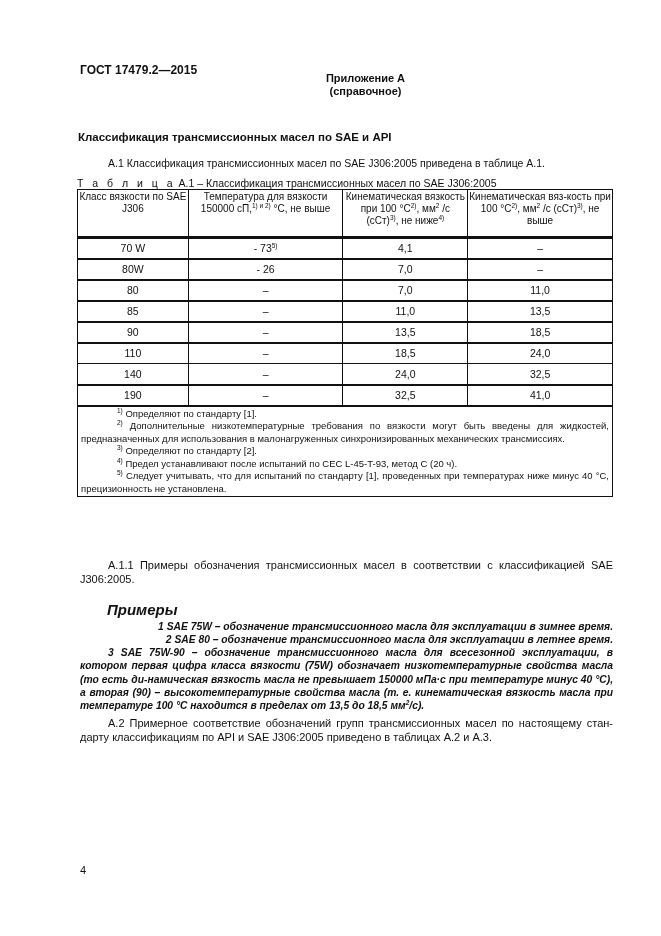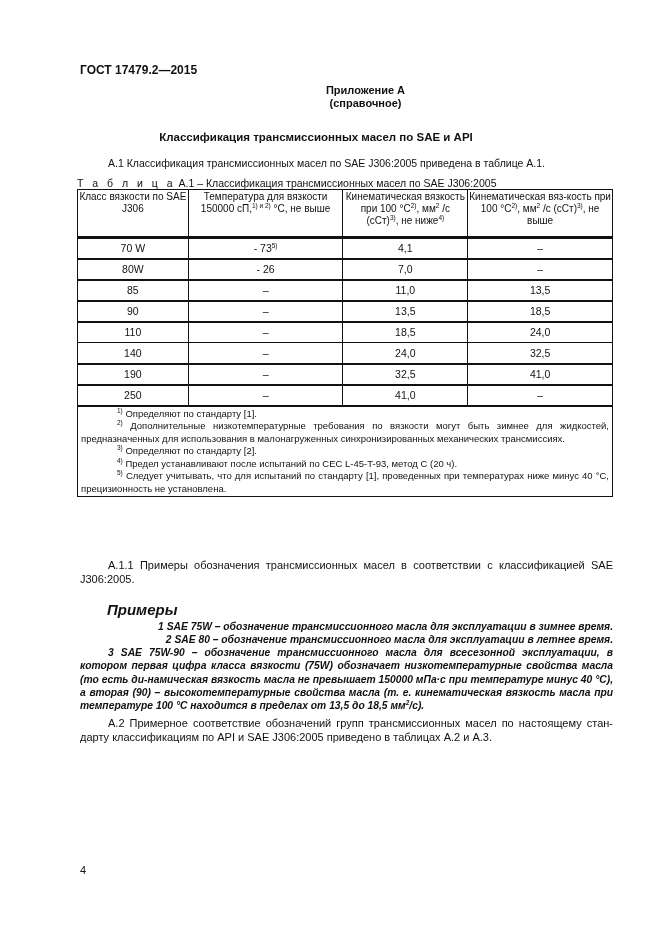--- a/index.html
+++ b/index.html
@@ -1,21 +1,21 @@
 <!DOCTYPE html>
 <html><head>
 <meta charset="utf-8">
 <style>
   html, body { margin:0; padding:0; background:#fff; }
   body { width:661px; height:936px; position:relative; font-family:"Liberation Sans", sans-serif; color:#111; overflow:hidden; }
   .abs { position:absolute; }
   .doc-code { left:80px; top:63px; font-size:12px; font-weight:bold; }
-  .annex { left:0; width:661px; text-align:center; top:84px; font-size:11px; font-weight:bold; line-height:13px; padding-left:70px; box-sizing:border-box; }
+  .annex { left:0; width:661px; text-align:center; top:72px; font-size:11px; font-weight:bold; line-height:13px; padding-left:70px; box-sizing:border-box; }
   .annex div { text-align:center; }
-  .section-title { left:0; width:554px; top:131px; font-size:11.5px; font-weight:bold; text-align:center; padding-left:78px; box-sizing:border-box; }
+  .section-title { left:0; width:554px; top:131px; font-size:11.5px; font-weight:bold; text-align:left; padding-left:78px; box-sizing:border-box; }
   .para { left:80px; width:533px; font-size:11px; line-height:13.5px; }
   .p-a1 { top:157px; text-indent:28px; font-size:10.5px; }
   .caption { left:77px; top:177px; font-size:10.5px; white-space:nowrap; }
   .caption .sp { letter-spacing:3px; }
   table.t { position:absolute; left:77px; top:189px; width:536px; border-collapse:collapse; font-size:10.5px; }
   table.t td, table.t th { border:1px solid #111; text-align:center; padding:0; font-weight:normal; }
   table.t th { vertical-align:top; height:45px; line-height:12px; padding-top:1px; font-size:10px; }
   table.t thead tr { border-bottom:3px solid #111; }
   table.t tbody tr.r { height:21px; }
   table.t tbody tr.thick { border-bottom:2.5px solid #111; }
@@ -73,20 +73,26 @@
       <td>4,1</td>
       <td>–</td>
     </tr>
     <tr class="r thick">
       <td>80W</td>
       <td>- 26</td>
       <td>7,0</td>
       <td>–</td>
     </tr>
     <tr class="r thick">
+      <td>80</td>
+      <td>–</td>
+      <td>7,0</td>
+      <td>11,0</td>
+    </tr>
+    <tr class="r thick">
       <td>85</td>
       <td>–</td>
       <td>11,0</td>
       <td>13,5</td>
     </tr>
     <tr class="r thick">
       <td>90</td>
       <td>–</td>
       <td>13,5</td>
       <td>18,5</td>
@@ -102,30 +108,24 @@
       <td>–</td>
       <td>24,0</td>
       <td>32,5</td>
     </tr>
     <tr class="r thick">
       <td>190</td>
       <td>–</td>
       <td>32,5</td>
       <td>41,0</td>
     </tr>
-    <tr class="r thick">
-      <td>250</td>
-      <td>–</td>
-      <td>41,0</td>
-      <td>–</td>
-    </tr>
     <tr>
       <td colspan="4" class="fn">
         <span class="fn-line fn-ind"><sup>1)</sup><span> Определяют по стандарту [1].</span></span>
-        <span class="fn-line fn-ind fn-just"><sup>2)</sup><span> Дополнительные низкотемпературные требования по вязкости могут быть зимнее для жидкостей, предназначенных для использования в малонагруженных синхронизированных механических трансмиссиях.</span></span>
+        <span class="fn-line fn-ind fn-just"><sup>2)</sup><span> Дополнительные низкотемпературные требования по вязкости могут быть введены для жидкостей, предназначенных для использования в малонагруженных синхронизированных механических трансмиссиях.</span></span>
         <span class="fn-line fn-ind"><sup>3)</sup><span> Определяют по стандарту [2].</span></span>
         <span class="fn-line fn-ind"><sup>4)</sup><span> Предел устанавливают после испытаний по СЕС L-45-T-93, метод С (20 ч).</span></span>
         <span class="fn-line fn-ind fn-just"><sup>5)</sup><span> Следует учитывать, что для испытаний по стандарту [1], проведенных при температурах ниже минус 40 °С, прецизионность не установлена.</span></span>
       </td>
     </tr>
   </tbody>
 </table>
 
 <div class="abs para p-a11">А.1.1 Примеры обозначения трансмиссионных масел в соответствии с классификацией SAE J306:2005.</div>
 

